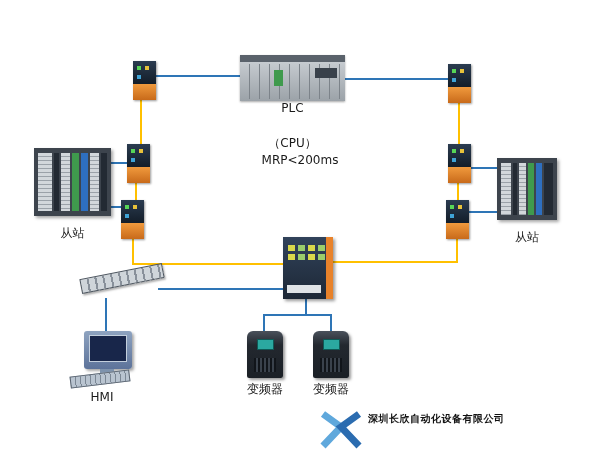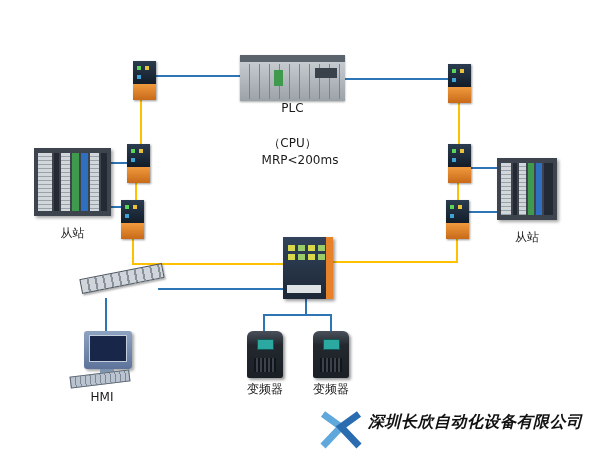--- a/index.html
+++ b/index.html
@@ -56,22 +56,22 @@
   .monitor{left:84px;top:331px;width:48px;height:38px;background:linear-gradient(#8ea3c0,#5d739a);
        border-radius:3px;box-shadow:2px 2px 3px rgba(0,0,0,.35);}
   .monitor::before{content:"";position:absolute;inset:4px 5px 7px 5px;background:#18264a;
        border:1px solid #c3cfdd;}
   .mon-neck{left:100px;top:369px;width:14px;height:5px;background:#7e93ad;}
   .keyboard{left:70px;top:373px;width:60px;height:12px;transform:rotate(-7deg);
        background:#b9c4d0;border:1px solid #5a6470;
        background-image:repeating-linear-gradient(90deg,transparent 0 4px,#7b8794 4px 5px);}
 
   
-  .footer-cn{position:absolute;left:368px;top:412px;font-size:16px;font-weight:bold;color:#111;
-       white-space:nowrap;letter-spacing:.5px;font-style:italic;}
+  .footer-cn{position:absolute;left:368px;top:412px;font-size:10px;font-weight:bold;color:#111;
+       white-space:nowrap;letter-spacing:.5px;}
   .footer-en{position:absolute;left:369px;top:433px;font-size:6.9px;color:#9a9a9a;
        white-space:nowrap;letter-spacing:.35px;}
   .logo{position:absolute;left:319px;top:411px;width:44px;height:38px;}
 </style>
 </head>
 <body>
 
 <div class="canvas">
 
   <svg class="wires" viewBox="0 0 600 452">

